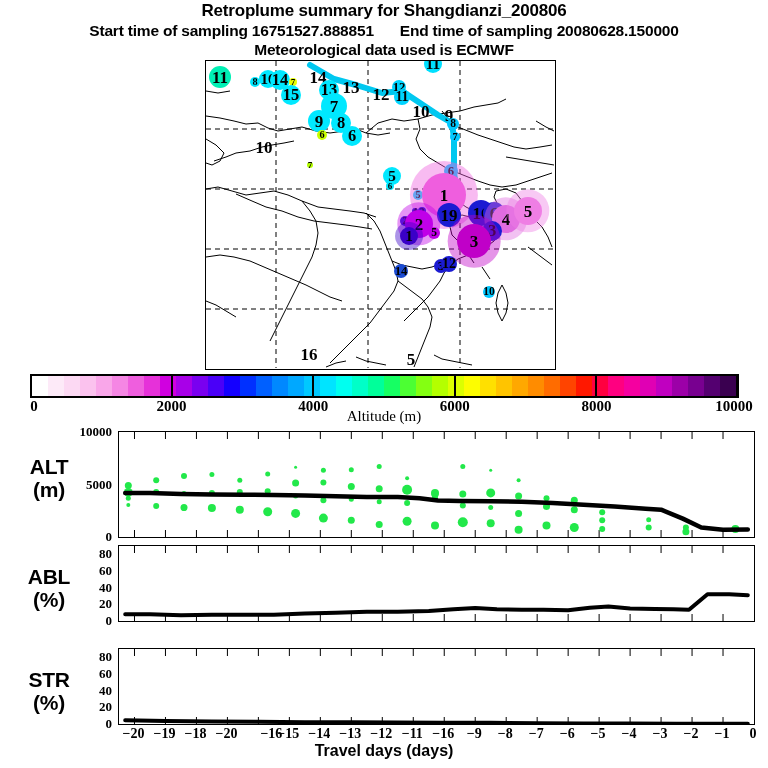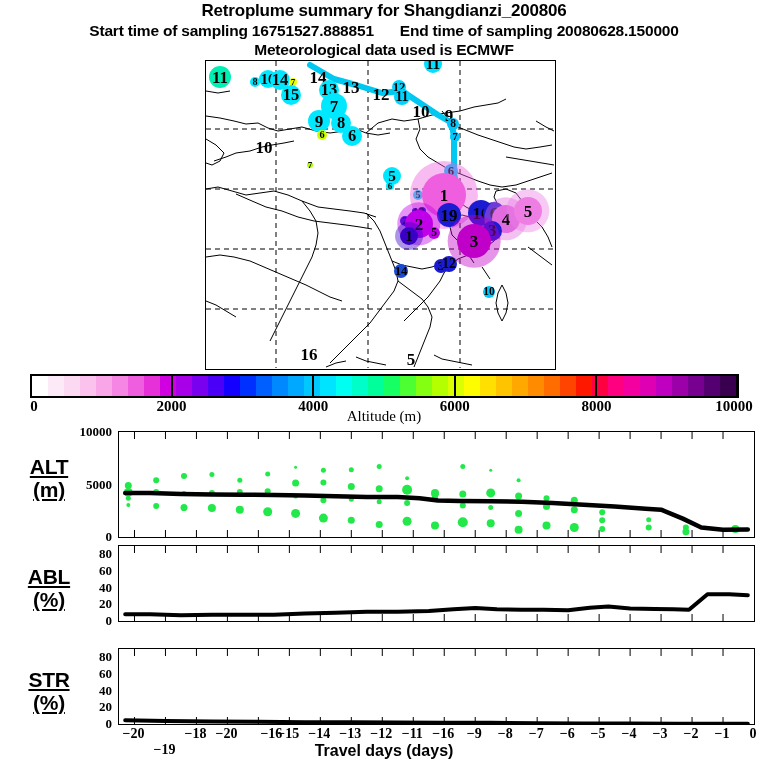--- a/index.html
+++ b/index.html
@@ -31,21 +31,21 @@
   .cb-div{position:absolute;top:0;width:2px;height:24px;background:#000;}
   .cb-tick{position:absolute;top:24px;font-family:"Liberation Serif",serif;
            font-weight:bold;font-size:15px;transform:translateX(-50%);}
   #cbar-title{left:0;top:408px;width:768px;text-align:center;
               font-family:"Liberation Serif",serif;font-size:15px;}
 
   
   .panel{position:absolute;border:1.4px solid #000;box-sizing:border-box;background:#fff;}
   .panel svg{position:absolute;left:0;top:0;}
   .ylab{position:absolute;text-align:center;font-size:21px;font-weight:bold;
-        line-height:23px;letter-spacing:-0.3px;text-decoration:underline;}
+        line-height:23px;letter-spacing:-0.3px;}
   .ytick{position:absolute;font-family:"Liberation Serif",serif;font-weight:bold;
          font-size:13px;text-align:right;transform:translateY(-50%);white-space:nowrap;}
   .xtick{position:absolute;font-family:"Liberation Serif",serif;font-weight:bold;
          font-size:14px;transform:translateX(-50%);white-space:nowrap;}
   #xaxis-title{left:0;top:742px;width:768px;text-align:center;
                font-size:16px;font-weight:bold;}
 </style>
 </head>
 <body>
 
@@ -527,21 +527,21 @@
 <div id="str-yticks">
     <div class="ytick abs" style="left: 46px; width: 66px; top: 724px;">0</div>
     <div class="ytick abs" style="left: 46px; width: 66px; top: 707.333px;">20</div>
     <div class="ytick abs" style="left: 46px; width: 66px; top: 690.667px;">40</div>
     <div class="ytick abs" style="left: 46px; width: 66px; top: 674px;">60</div>
     <div class="ytick abs" style="left: 46px; width: 66px; top: 657.333px;">80</div>
   </div>
 
 <div id="xtick-row">
     <div class="xtick abs" style="left: 133.488px; top: 726px;">−20</div>
-    <div class="xtick abs" style="left: 164.463px; top: 726px; margin-top: 16px;">−19</div>
+    <div class="xtick abs" style="left: 164.463px; top: 726px;">−19</div>
     <div class="xtick abs" style="left: 195.439px; top: 726px; text-align: center;">−18</div>
     <div class="xtick abs" style="left: 226.415px; top: 726px;">−20</div>
     <div class="xtick abs" style="left: 257.39px; top: 726px; margin-left: 14px;">−16</div>
     <div class="xtick abs" style="left: 288.366px; top: 726px;">−15</div>
     <div class="xtick abs" style="left: 319.341px; top: 726px;">−14</div>
     <div class="xtick abs" style="left: 350.317px; top: 726px;">−13</div>
     <div class="xtick abs" style="left: 381.293px; top: 726px; text-align: center;">−12</div>
     <div class="xtick abs" style="left: 412.268px; top: 726px;">−11</div>
     <div class="xtick abs" style="left: 443.244px; top: 726px;">−16</div>
     <div class="xtick abs" style="left: 474.22px; top: 726px;">−9</div>

